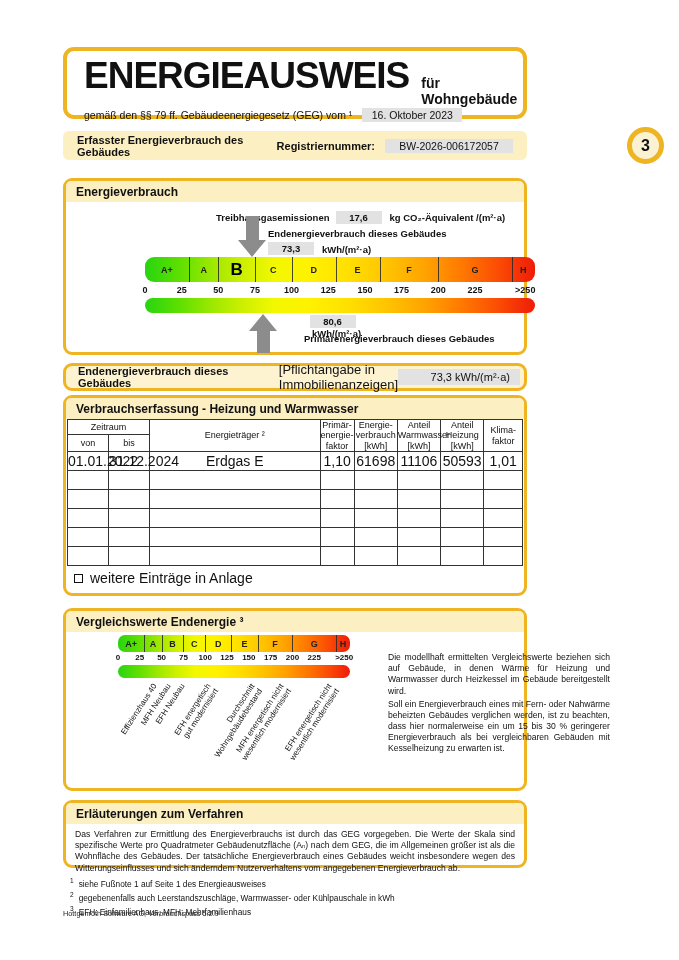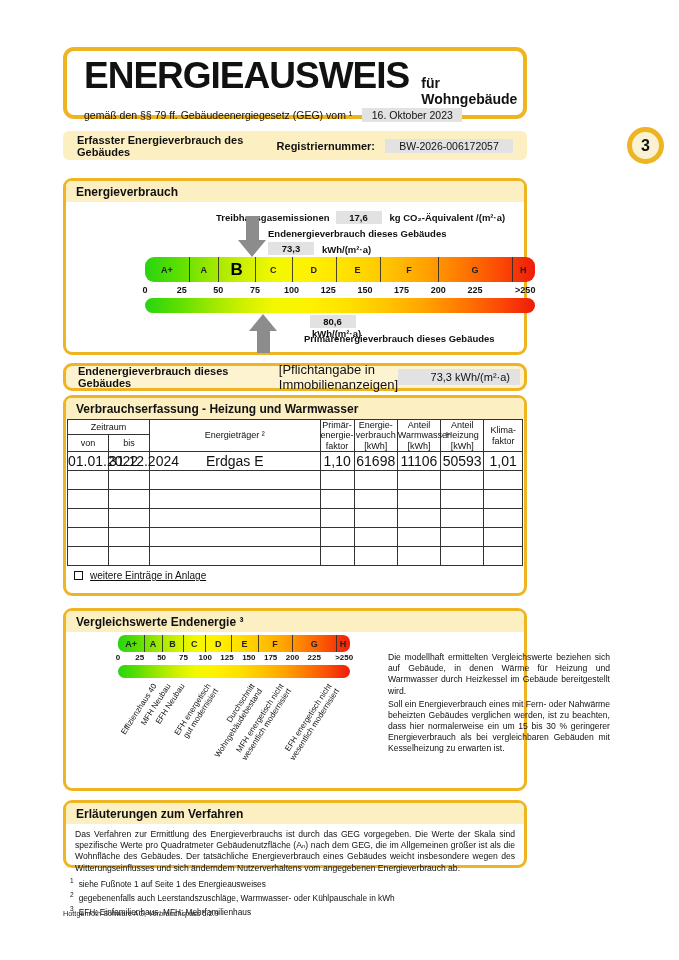--- a/index.html
+++ b/index.html
@@ -73,21 +73,21 @@
   
   .verbrauch { top:395px; height:201px; }
   table.vt { width:100%; border-collapse:collapse; table-layout:fixed; }
   table.vt th, table.vt td { border:1px solid #333; font-weight:normal; text-align:center; vertical-align:middle; }
   table.vt th { font-size:9px; line-height:1.15; white-space:pre-line; }
   table.vt td { font-size:14px; height:18px; }
   table.vt tr.hdr1 th { height:13px; }
   table.vt tr.hdr2 th { height:15px; }
   table.vt tr.data td { height:19px; }
   .tbl-wrap { padding:0 1px; }
-  .chk-row { display:flex; align-items:center; padding:4px 6px 2px 8px; font-size:10px;text-decoration:underline; }
+  .chk-row { display:flex; align-items:center; padding:4px 6px 2px 8px; font-size:14px; }
   .chk { width:9px; height:9px; border:1px solid #111; margin-right:7px; background:#fff; }
 
   
   .compare { top:608px; height:183px; }
   .compare-content { position:relative; height:155px; }
   .sm-class-bar { left:52px; top:3px; width:232px; height:17px; border-radius:7px; }
   .sm-class-bar .letter { font-size:9px; }
   .sm-ticks { left:52px; top:21px; width:232px; }
   .sm-ticks .tick { font-size:8px; }
   .sm-thin { left:52px; top:33px; width:232px; height:13px; }

